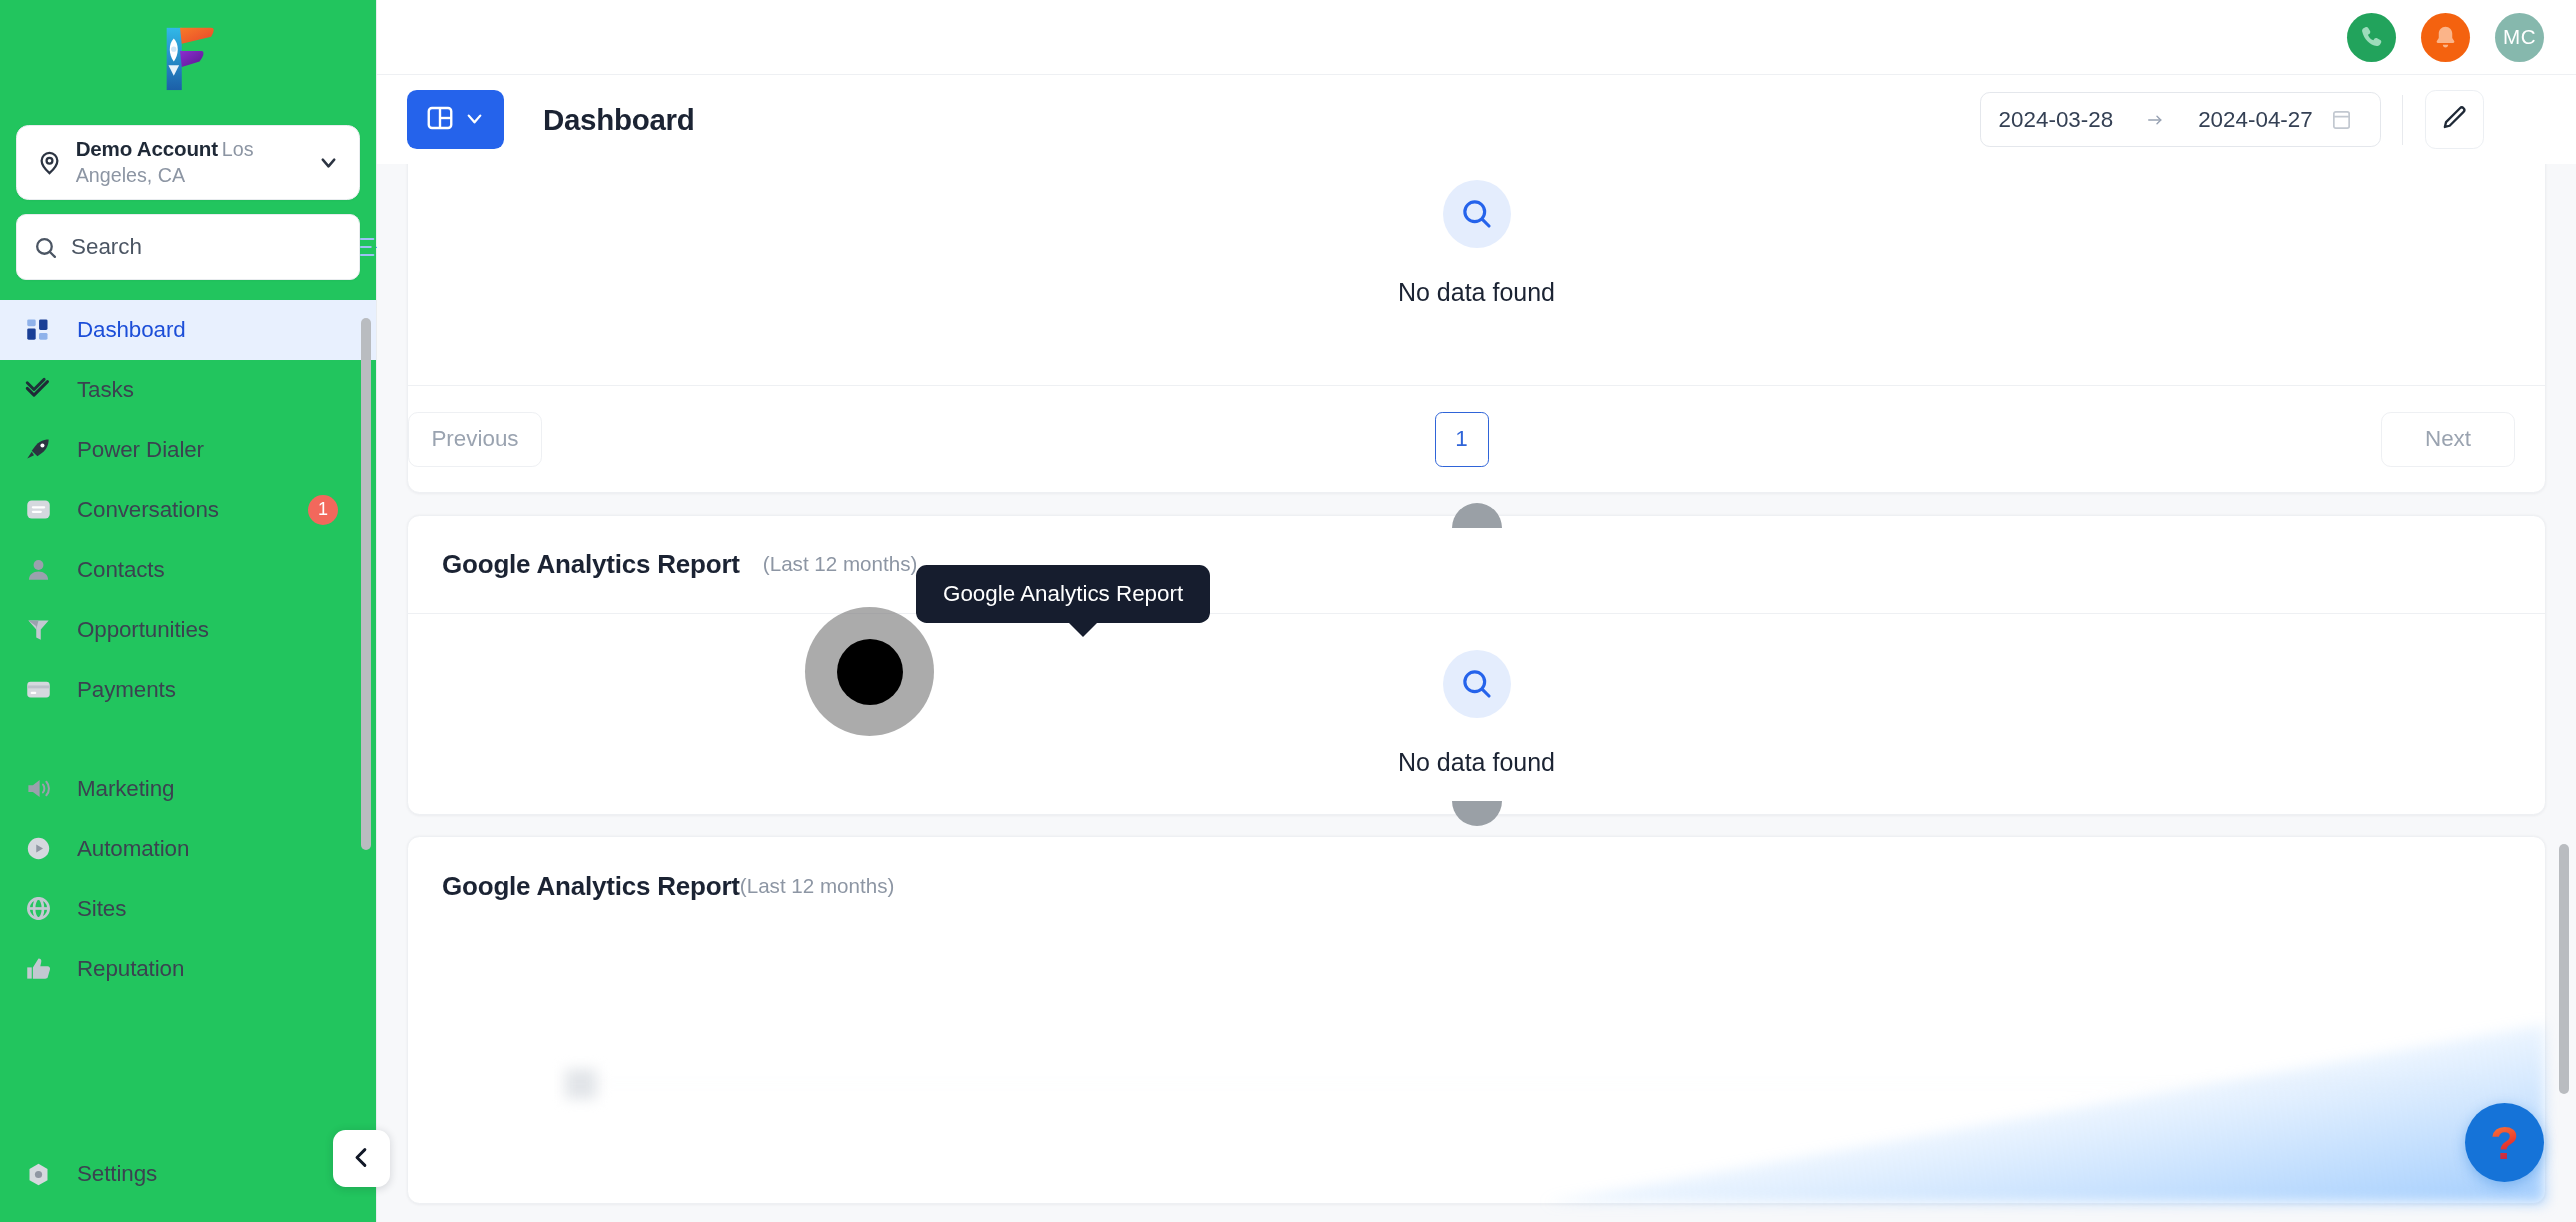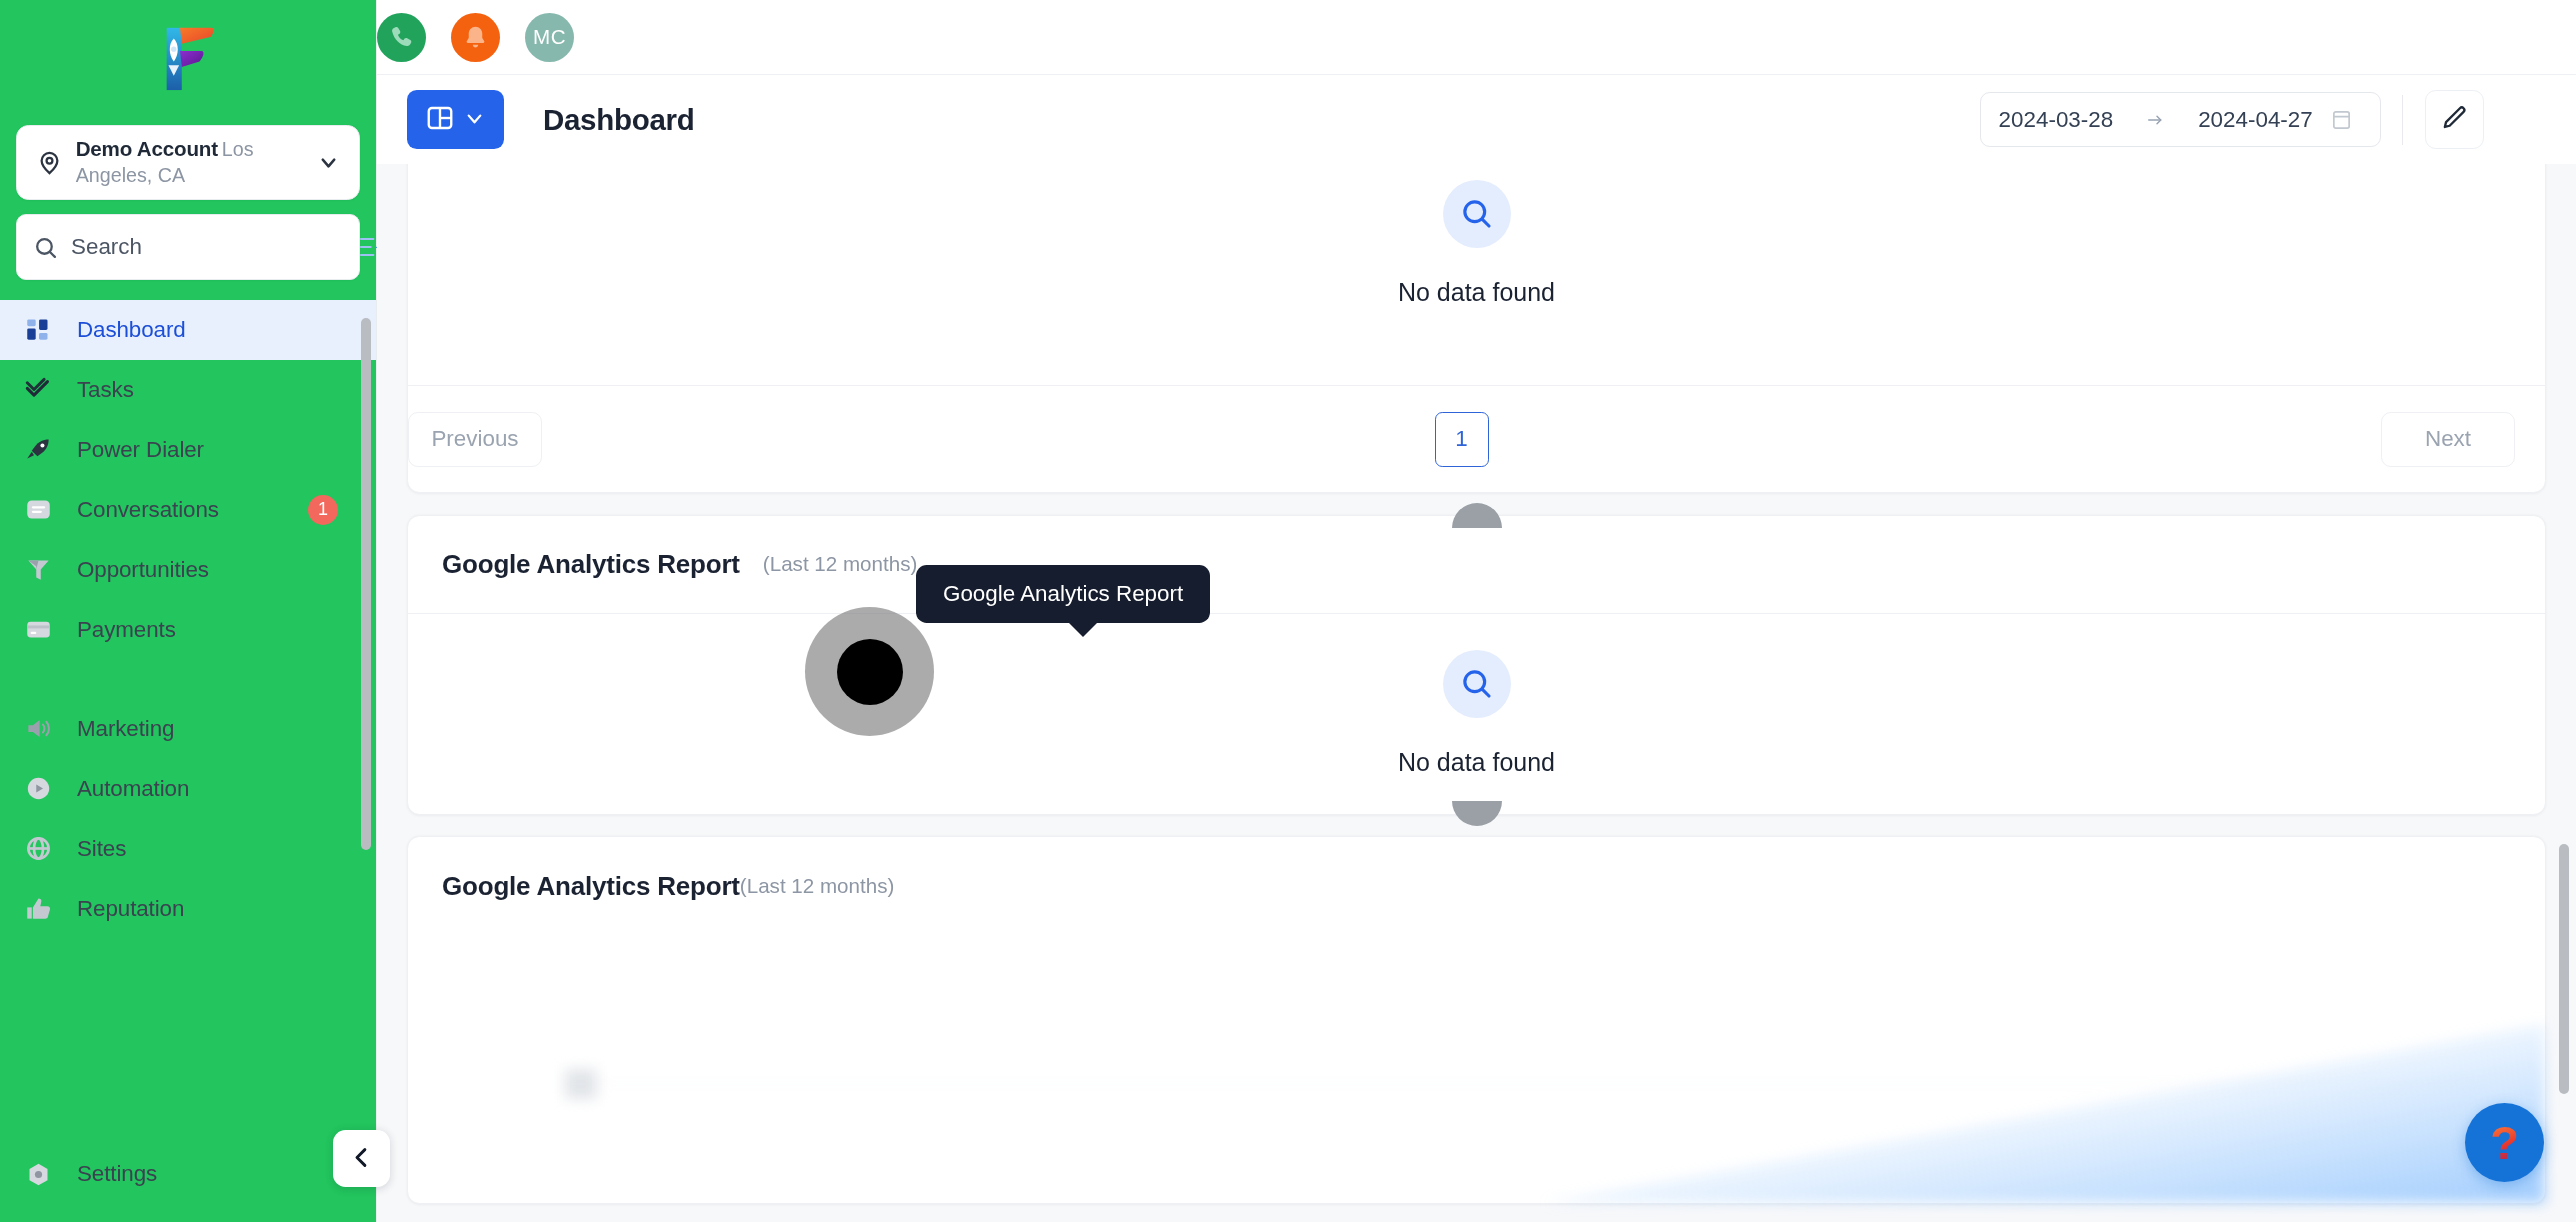--- a/index.html
+++ b/index.html
@@ -90,21 +90,21 @@
     width: 57px; height: 57px; border-radius: 12.5px; background:#fff;
     box-shadow: 0 1.8px 9px rgba(16,24,40,.16);
     display:flex; align-items:center; justify-content:center;
     z-index: 40; cursor:pointer;
   }
 
   
   .main { flex: 1; position: relative; display:flex; flex-direction:column; background:#f7f8fa;}
   .topbar {
     height: 75px; background:#fff; display:flex; align-items:center;
-    padding-right: 40px; gap: 25px;
+    justify-content:flex-end; padding-right: 32px; gap: 25px;
     border-bottom: 0.9px solid #eef0f3; flex: 0 0 75px;
   }
   .circ { width: 49px; height: 49px; border-radius: 50%; display:flex; align-items:center; justify-content:center; cursor:pointer;}
   .circ-phone { background:#22a35c; }
   .circ-bell { background:#f4620f; }
   .avatar { width: 49px; height:49px; border-radius:50%; background:#86b8ad; color:#fff; font-size:20.6px; display:flex; align-items:center; justify-content:center; letter-spacing:0.4px;}
 
   .subbar {
     height: 89px; background:#fff; display:flex; align-items:center;
     padding: 0 30px 0 30px; flex: 0 0 89px; gap: 0;
@@ -321,20 +321,29 @@
             <rect x="2" y="4" width="20" height="16" rx="4" fill="#d5d8de"></rect>
             <line x1="7" y1="10" x2="17" y2="10" stroke="#fff" stroke-width="2" stroke-linecap="round"></line>
             <line x1="7" y1="14" x2="14" y2="14" stroke="#fff" stroke-width="2" stroke-linecap="round"></line>
           </svg>
         </span>
         <span class="nav-label">Conversations</span>
         <span class="nav-badge">1</span>
       </div>
 
 
+      <div class="nav-item">
+        <span class="nav-ico">
+          <svg width="27" height="27" viewBox="0 0 24 24" fill="#9aa1ad">
+            <circle cx="12" cy="8" r="4.4"></circle>
+              <path d="M3.5 21c0-4.6 3.9-7.3 8.5-7.3s8.5 2.7 8.5 7.3z"></path>
+          </svg>
+        </span>
+        <span class="nav-label">Contacts</span>
+      </div>
 
       <div class="nav-item">
         <span class="nav-ico">
           <svg width="27" height="27" viewBox="0 0 24 24" fill="#c3c8d1">
             <path d="M3 4 h18 l-7 8 v9 l-4-2 v-7z"></path>
             <path d="M3 4 h9 l-2 8 v-3z" fill="#9aa1ad"></path>
           </svg>
         </span>
         <span class="nav-label">Opportunities</span>
       </div>

